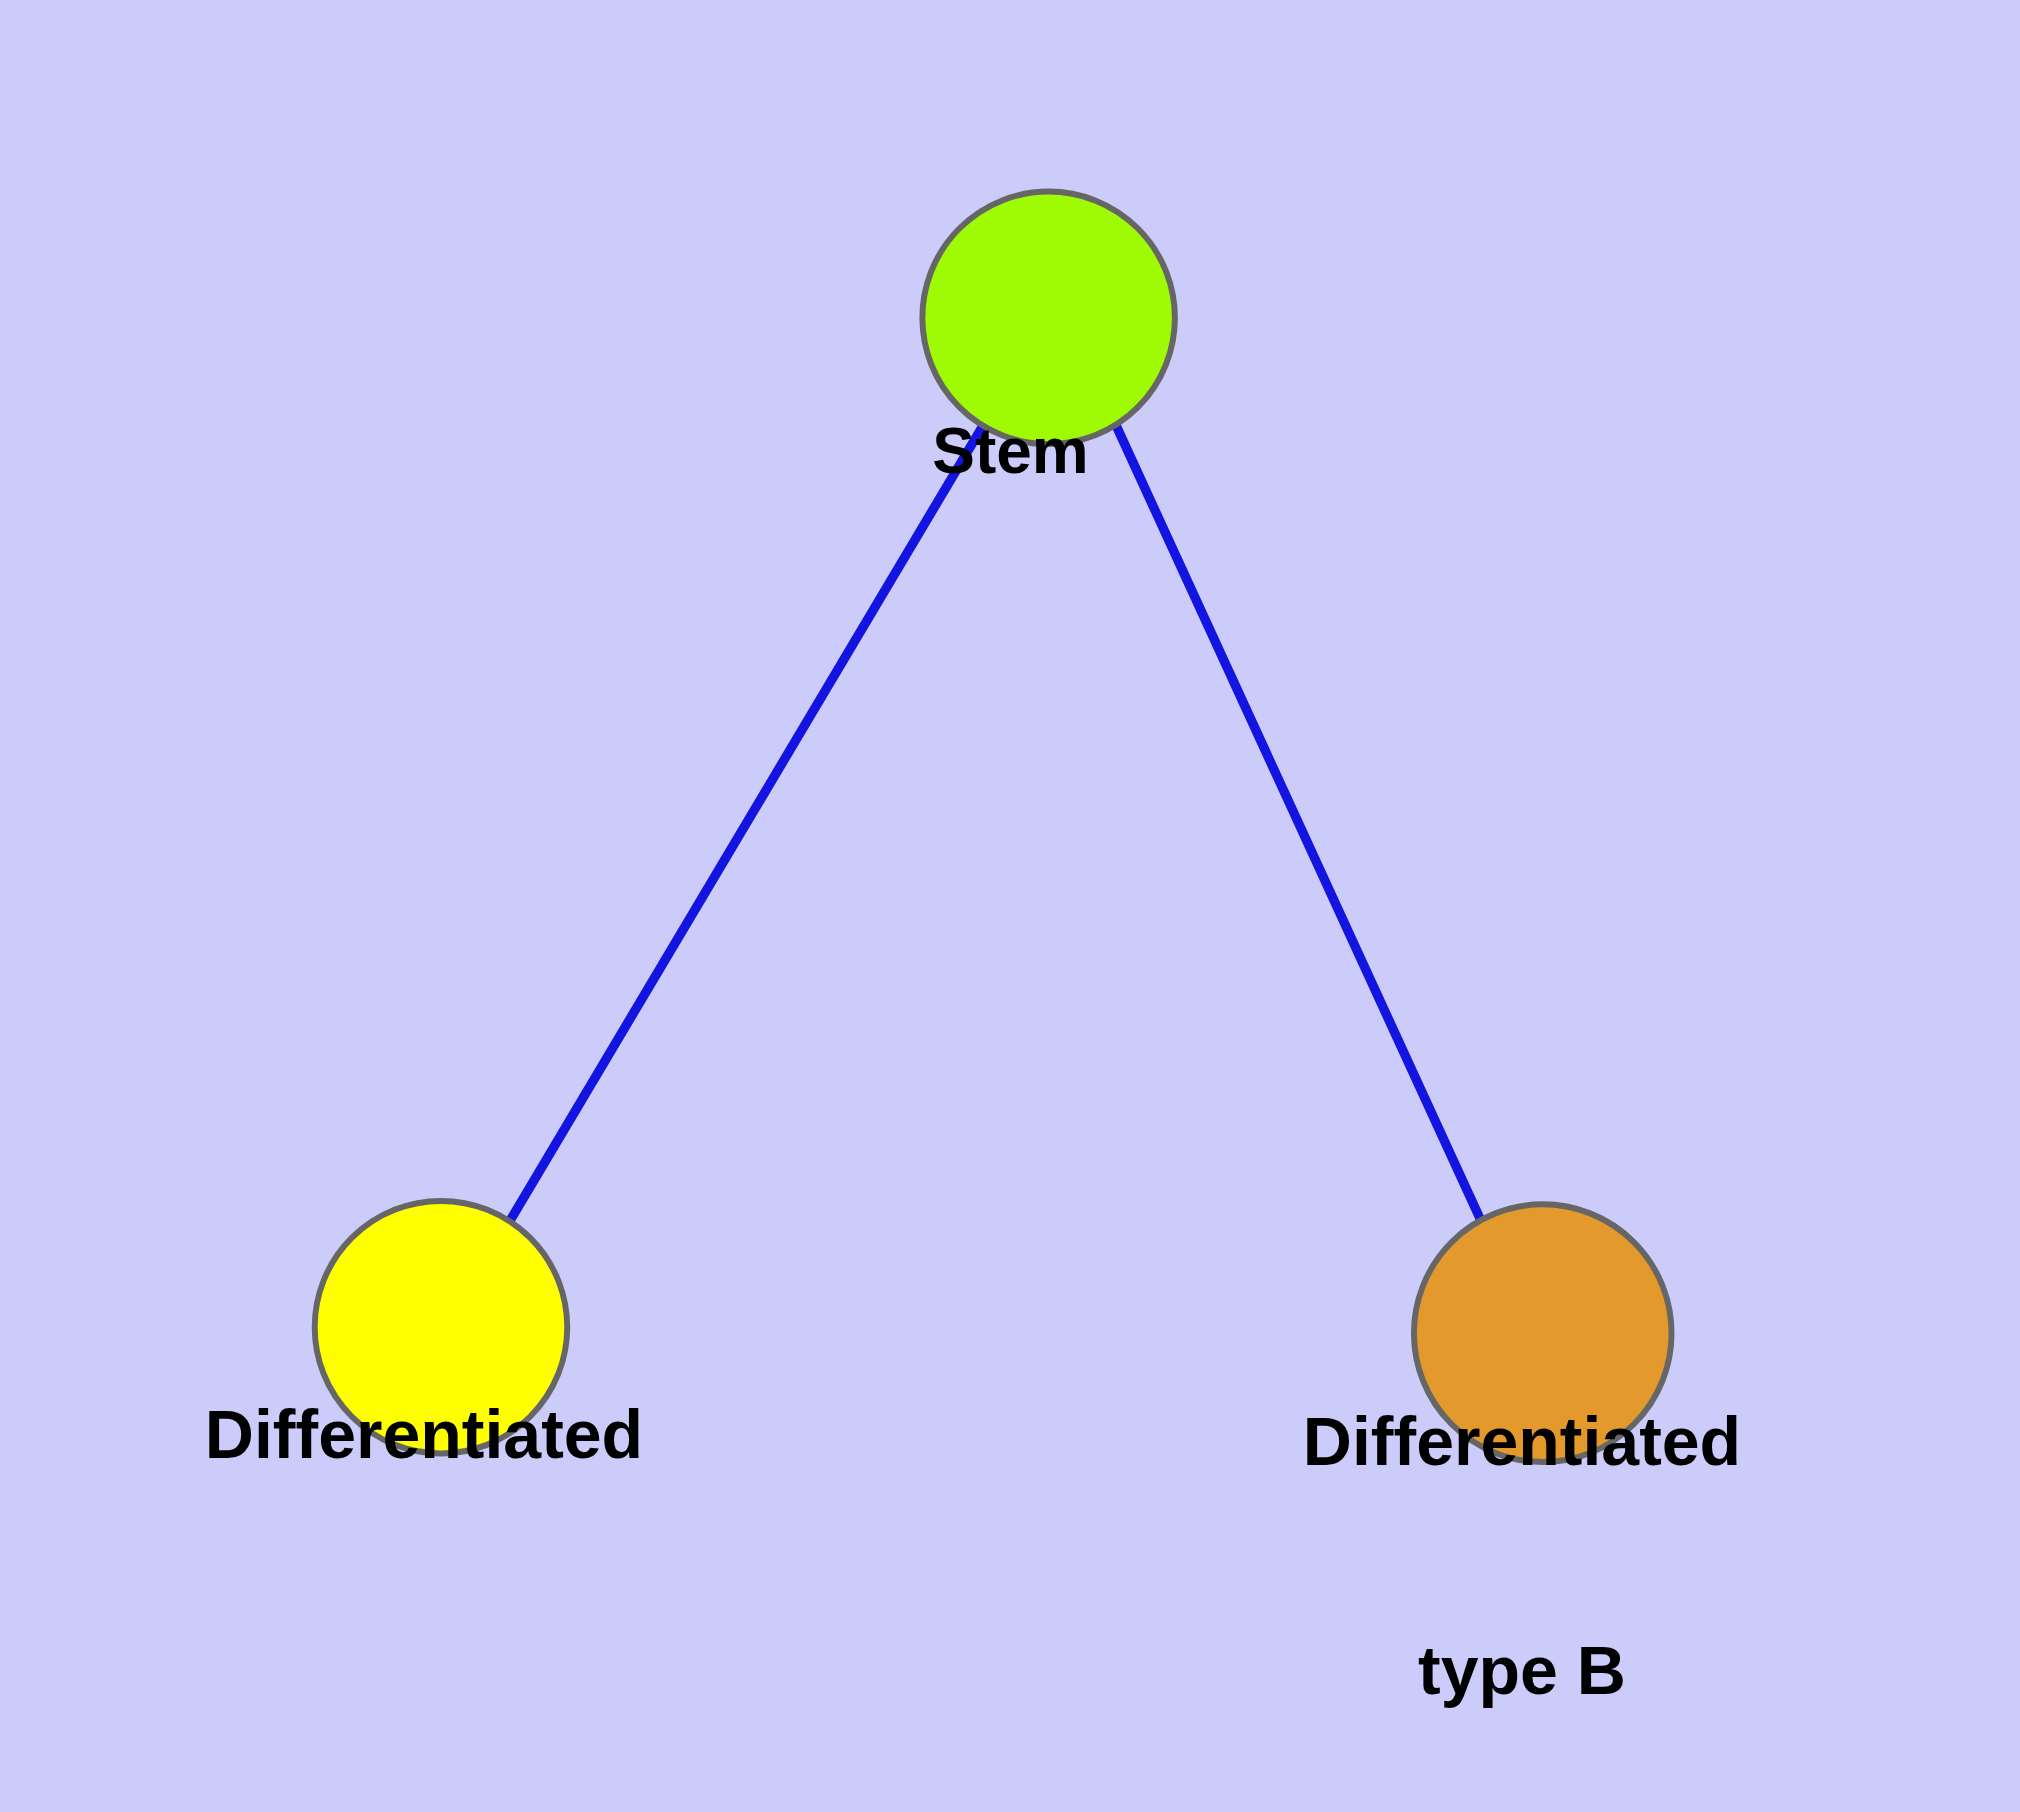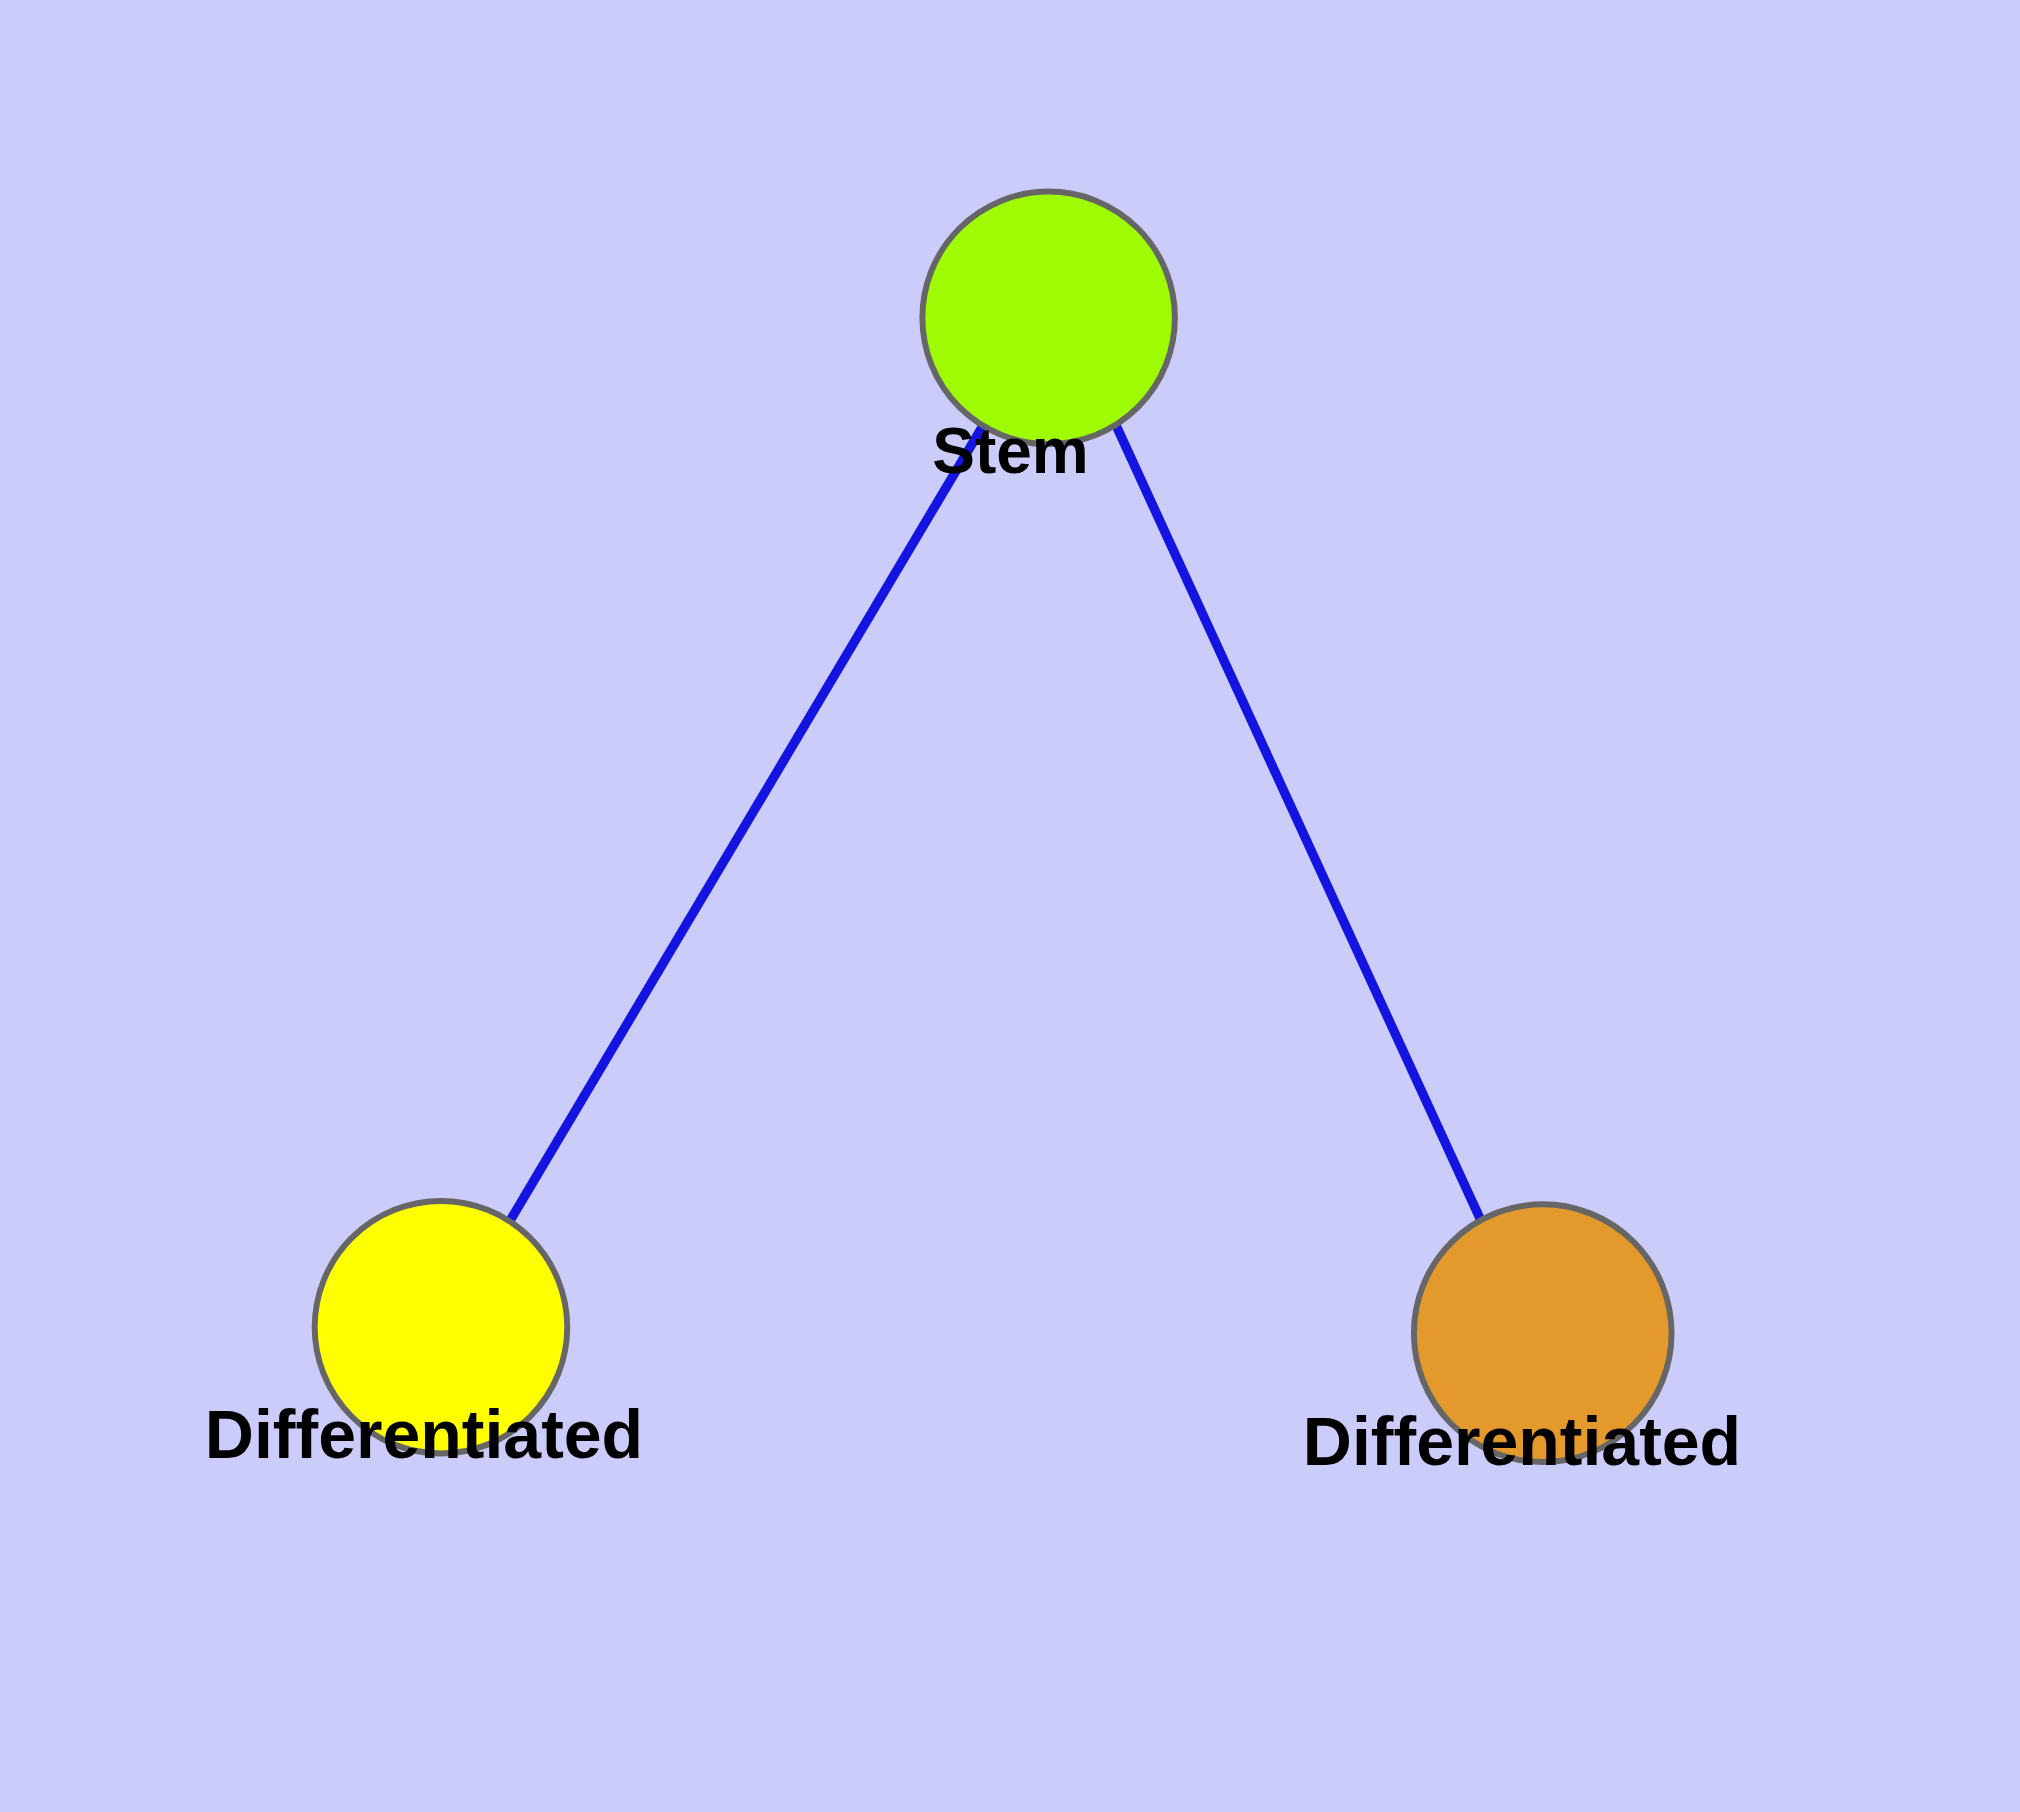--- a/index.html
+++ b/index.html
@@ -78,16 +78,17 @@
   <div class="node-label" id="label-stem">
     <span>Stem</span>
   </div>
 
   <div class="node-label" id="label-diff-a">
     <span>Differentiated</span>
   </div>
 
   <div class="node-label" id="label-diff-b">
     <span>Differentiated</span>
+    <span>type B</span>
   </div>
 
 </div>
 
 
 </body></html>

